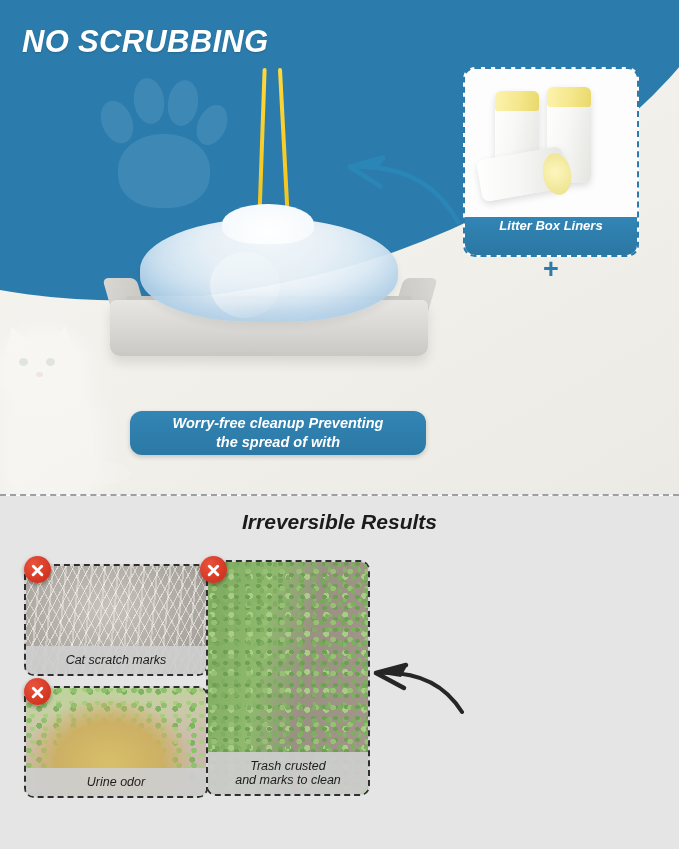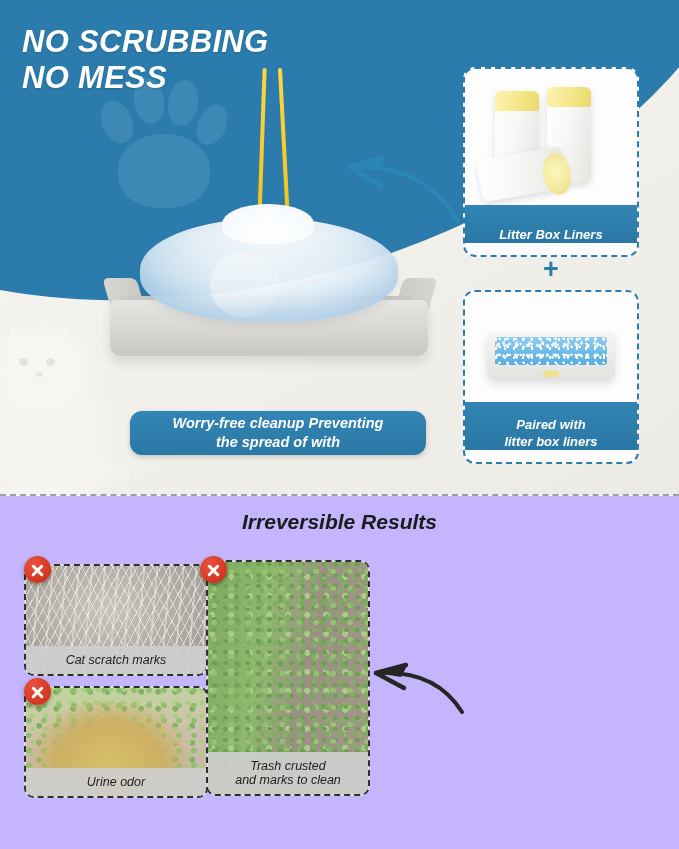--- a/index.html
+++ b/index.html
@@ -81,23 +81,23 @@
         box-shadow:0 2px 5px rgba(0,0,0,.18);}
   .pill span{color:#fff;font-weight:bold;font-style:italic;font-size:14.5px;
              line-height:19px;text-align:center;}
 
   
   .dcard{position:absolute;border:2px dashed #2b7cac;border-radius:12px;
          background:#fcfcfc;overflow:hidden;}
   .dcard.c1{left:463px;top:67px;width:172px;height:186px;}
   .dcard.c2{left:463px;top:290px;width:172px;height:170px;}
   .dcard-body{position:absolute;left:0;top:0;right:0;bottom:38px;background:#fdfdfd;}
-  .dcard-label{position:absolute;left:0;right:0;bottom:12px;height:38px;
+  .dcard-label{position:absolute;left:0;right:0;bottom:0;height:38px;
                background:linear-gradient(180deg,#3285b5,#2a77a3);
-               display:flex;align-items:flex-end;justify-content:center;}
+               display:flex;align-items:flex-start;justify-content:center;}
   .dcard.c2 .dcard-body{bottom:48px;}
   .dcard.c2 .dcard-label{height:48px;}
   .dcard-label span{color:#fff;font-weight:bold;font-style:italic;font-size:13px;
                     line-height:17px;text-align:center;}
 
   
   .roll{position:absolute;background:linear-gradient(100deg,#ffffff 0%,#f7f7f5 45%,#e4e4e1 100%);
         border-radius:7px;box-shadow:0 3px 7px rgba(0,0,0,.13);}
   .roll-cap{position:absolute;background:linear-gradient(100deg,#fdf3ae 0%,#f6e88f 50%,#e8d86a 100%);
         border-radius:6px 6px 3px 3px;}
@@ -118,21 +118,21 @@
        background-size:9px 9px,11px 11px,8px 8px,12px 12px,10px 10px,13px 13px,100% 100%;}
 
   .plus{position:absolute;left:540px;top:258px;width:22px;height:22px;color:#2b7cac;
         font-size:27px;font-weight:bold;line-height:22px;text-align:center;}
 
   
   .divider{position:absolute;left:0;top:494px;width:679px;height:0;
            border-top:2px dashed #9aa0a5;}
 
   
-  .bottom{position:absolute;left:0;top:496px;width:679px;height:353px;background:#c4b5fd;}
+  .bottom{position:absolute;left:0;top:496px;width:679px;height:353px;background:#e5e5e5;}
   .sect-title{position:absolute;left:0;top:14px;width:679px;text-align:center;
               font-size:21px;font-weight:bold;font-style:italic;color:#1b1b1b;}
 
   .bcard{position:absolute;border:2px dashed #2f2f2f;border-radius:10px;overflow:hidden;
          background:#d9d9da;}
   .bcard .photo{position:absolute;left:0;top:0;right:0;bottom:0;}
   .bcard .cap{position:absolute;left:0;right:0;bottom:0;height:28px;
               background:rgba(206,206,206,.92);display:flex;align-items:center;justify-content:center;}
   .bcard .cap span{font-size:12.5px;font-style:italic;color:#1d1d1d;text-align:center;line-height:14px;}
 
@@ -200,21 +200,20 @@
     <div class="paw">
       <div class="pad p1"></div>
         <div class="pad p2"></div>
       <div class="pad p3"></div>
         <div class="pad p4"></div>
       <div class="pad main"></div>
     </div>
 
     <div class="headline">
       <div>NO SCRUBBING</div>
-      <div>NO MESS</div>
     </div>
 
     <div class="cat">
       <div class="tail"></div>
       <div class="body"></div>
       <div class="ear earL"></div>
         <div class="ear earR"></div>
       <div class="head"></div>
       <div class="eye eyeL"></div>
         <div class="eye eyeR"></div>
@@ -259,35 +258,20 @@
         <div class="roll-top" style="left:78px;top:84px;width:28px;height:42px;transform:rotate(-10deg);
              background:radial-gradient(circle at 45% 45%,#fdf6bd,#eadf86);"></div>
       </div>
       <div class="dcard-label">
         <span>Litter Box Liners</span>
       </div>
     </div>
 
     <div class="plus">+</div>
 
-    <div class="dcard c2">
-      <div class="dcard-body">
-        <div class="pan" style="left:22px;top:40px;width:128px;height:48px;">
-          <div class="pan-litter" style="left:8px;top:5px;width:112px;height:28px;"></div>
-          <div style="position:absolute;left:56px;bottom:3px;width:16px;height:6px;
-                      background:#efe08a;border-radius:3px;"></div>
-        </div>
-      </div>
-      <div class="dcard-label">
-        <span>
-          <span>Paired with</span><br>
-          <span>litter box liners</span>
-        </span>
-      </div>
-    </div>
   </div>
 
   <div class="divider"></div>
 
   <div class="bottom">
     <div class="sect-title">Irreversible Results</div>
 
     <div class="bcard b1">
       <div class="photo tex-scratch"></div>
       <div class="cap">

